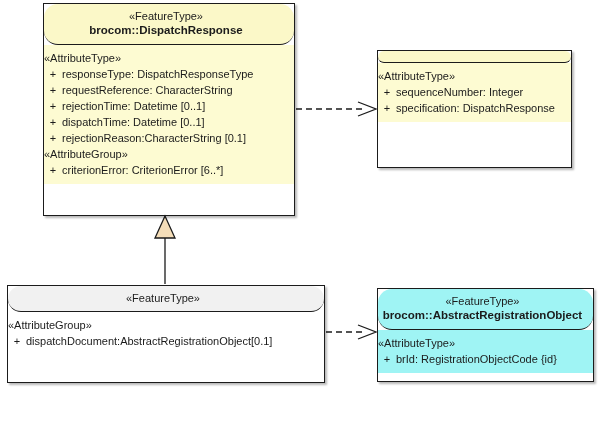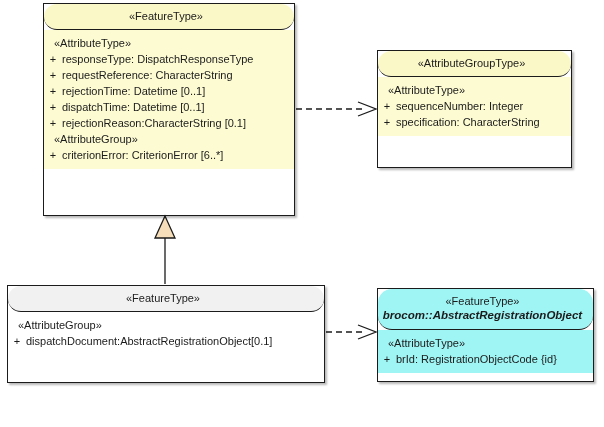--- a/index.html
+++ b/index.html
@@ -42,32 +42,31 @@
     white-space: nowrap;
   }
   .classname {
     font-size: 11.5px;
     font-weight: bold;
     color: #1b1b1b;
     line-height: 15px;
     white-space: nowrap;
   }
   .classname.abstract {
-    font-style: italic;
     text-align: center;
   }
   .uml-body {
     box-sizing: border-box;
     padding: 5px 0 6px 0;
   }
   .group-label {
     font-size: 11px;
     color: #1b1b1b;
     line-height: 16px;
-    padding-left: 10px;
+    padding-left: 0;
     white-space: nowrap;
   }
   .attr-row {
     display: flex;
     font-size: 11px;
     color: #1b1b1b;
     line-height: 16px;
     white-space: nowrap;
   }
   .attr-vis {
@@ -122,20 +121,21 @@
 
     <g>
       <line x1="326" y1="332" x2="366" y2="332" stroke="#1b1b1b" stroke-width="1.3" stroke-dasharray="6,4"></line>
       <polyline points="358,325 376,332 358,339" fill="none" stroke="#1b1b1b" stroke-width="1.3"></polyline>
     </g>
   </svg>
 
   <div class="uml-class theme-yellow" id="cls-dispatch-response">
     <div class="uml-header">
       <div class="stereotype">«FeatureType»</div>
+      <div class="classname">brocom::DispatchResponse</div>
     </div>
     <div class="uml-body">
       <div class="group-label">«AttributeType»</div>
 
       <div class="attr-row">
         <span class="attr-vis">+</span>
         <span class="attr-text">responseType: DispatchResponseType</span>
       </div>
       <div class="attr-row">
         <span class="attr-vis">+</span>
@@ -158,31 +158,30 @@
 
       <div class="attr-row">
         <span class="attr-vis">+</span>
         <span class="attr-text">criterionError: CriterionError [6..*]</span>
       </div>
     </div>
   </div>
 
   <div class="uml-class theme-yellow" id="cls-criterion-error">
     <div class="uml-header">
-      <div class="stereotype">«AttributeGroupType»</div>
     </div>
     <div class="uml-body">
       <div class="group-label">«AttributeType»</div>
       <div class="attr-row">
         <span class="attr-vis">+</span>
         <span class="attr-text">sequenceNumber: Integer</span>
       </div>
       <div class="attr-row">
         <span class="attr-vis">+</span>
-        <span class="attr-text">specification: CharacterString</span>
+        <span class="attr-text">specification: DispatchResponse</span>
       </div>
     </div>
   </div>
 
   <div class="uml-class theme-white" id="cls-dispatch-data-response">
     <div class="uml-header">
       <div class="stereotype">«FeatureType»</div>
     </div>
     <div class="uml-body">
       <div class="group-label">«AttributeGroup»</div>

